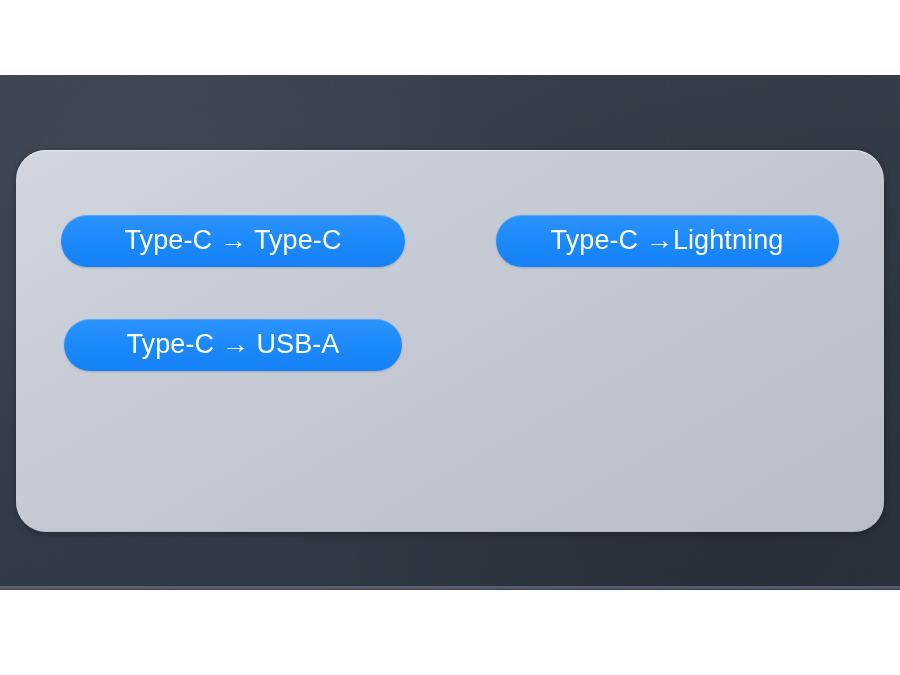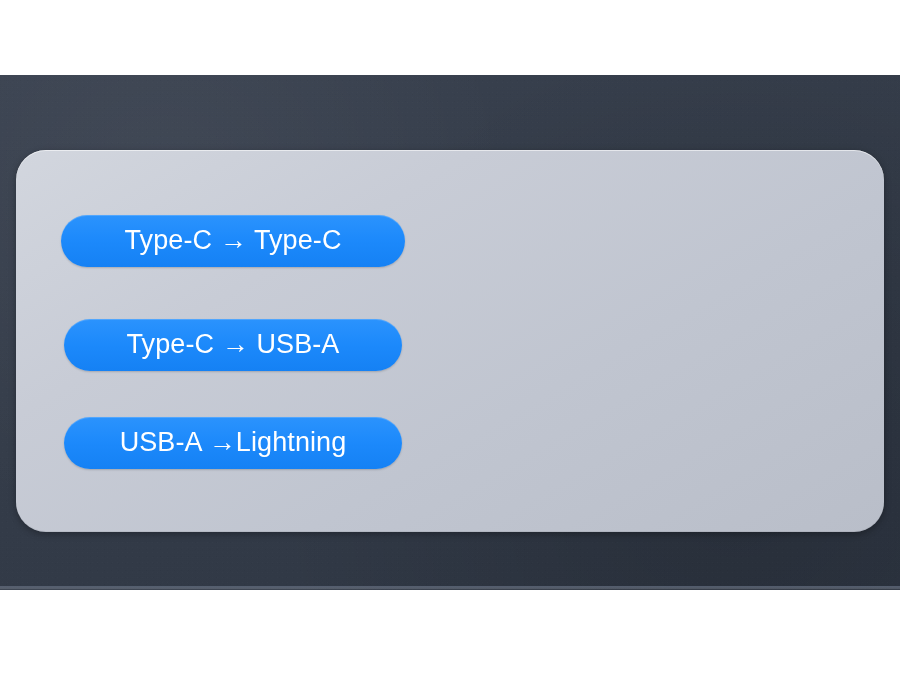--- a/index.html
+++ b/index.html
@@ -159,34 +159,34 @@
 
   <div class="card">
     <div class="pill-grid">
 
       <div class="pill-row">
         <div class="pill-col left">
           <div class="pill w-344">
             <span class="label">Type-C → Type-C</span>
           </div>
         </div>
+        <div class="pill-col right">
+          <div class="pill w-343">
+            <span class="label">Type-C →Lightning</span>
+          </div>
+        </div>
       </div>
 
       <div class="pill-row">
         <div class="pill-col left">
           <div class="pill w-338">
             <span class="label">Type-C → USB-A</span>
           </div>
         </div>
       </div>
 
       <div class="pill-row">
-        <div class="pill-col right">
-          <div class="pill w-338b">
-            <span class="label">USB-A →Lightning</span>
-          </div>
-        </div>
       </div>
 
     </div>
   </div>
 
 </div>
 
 </body></html>

